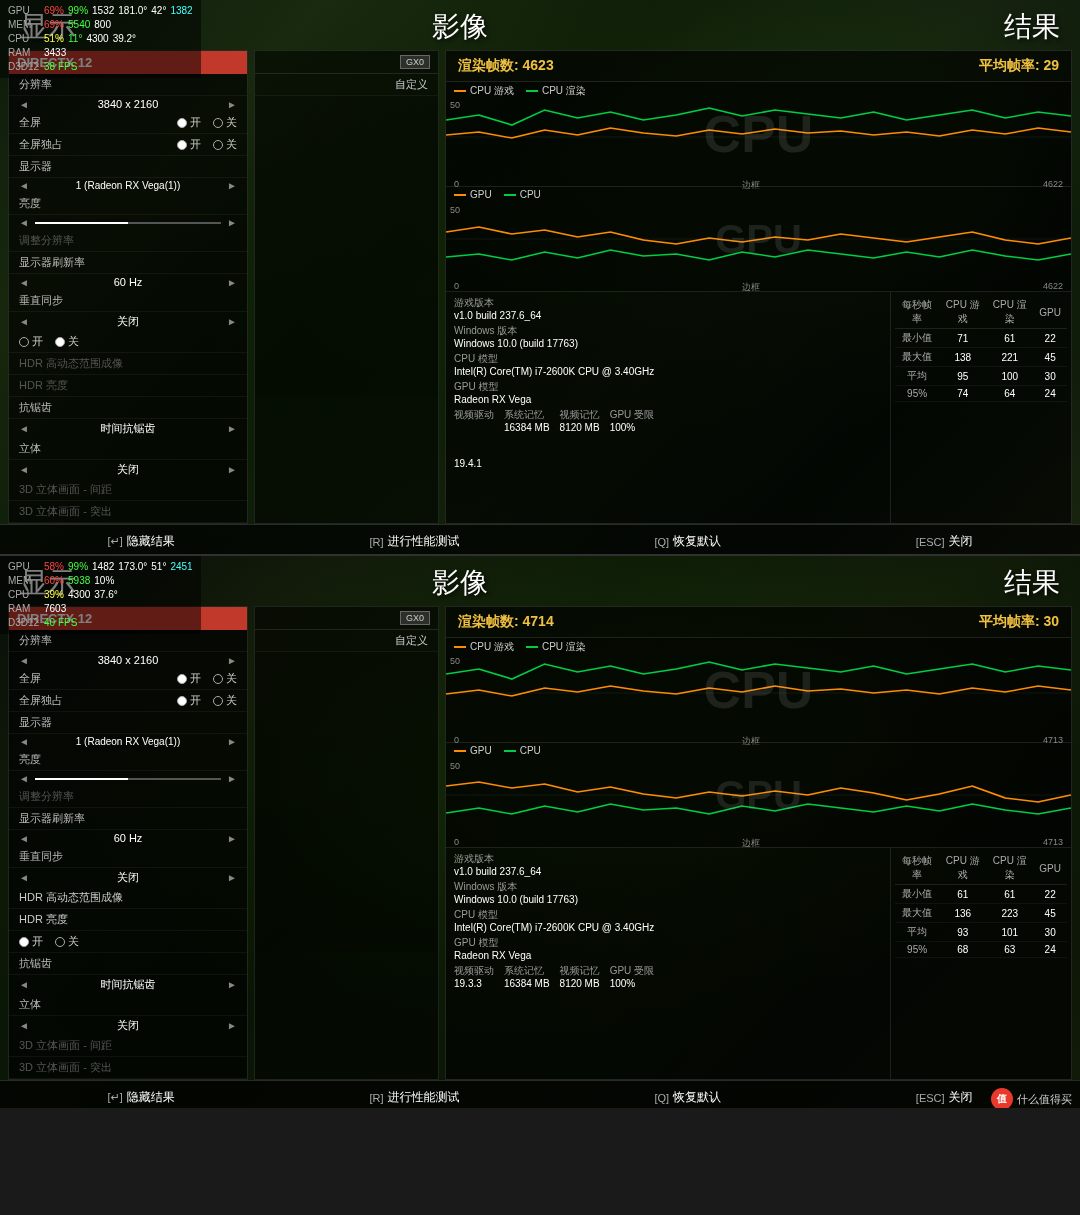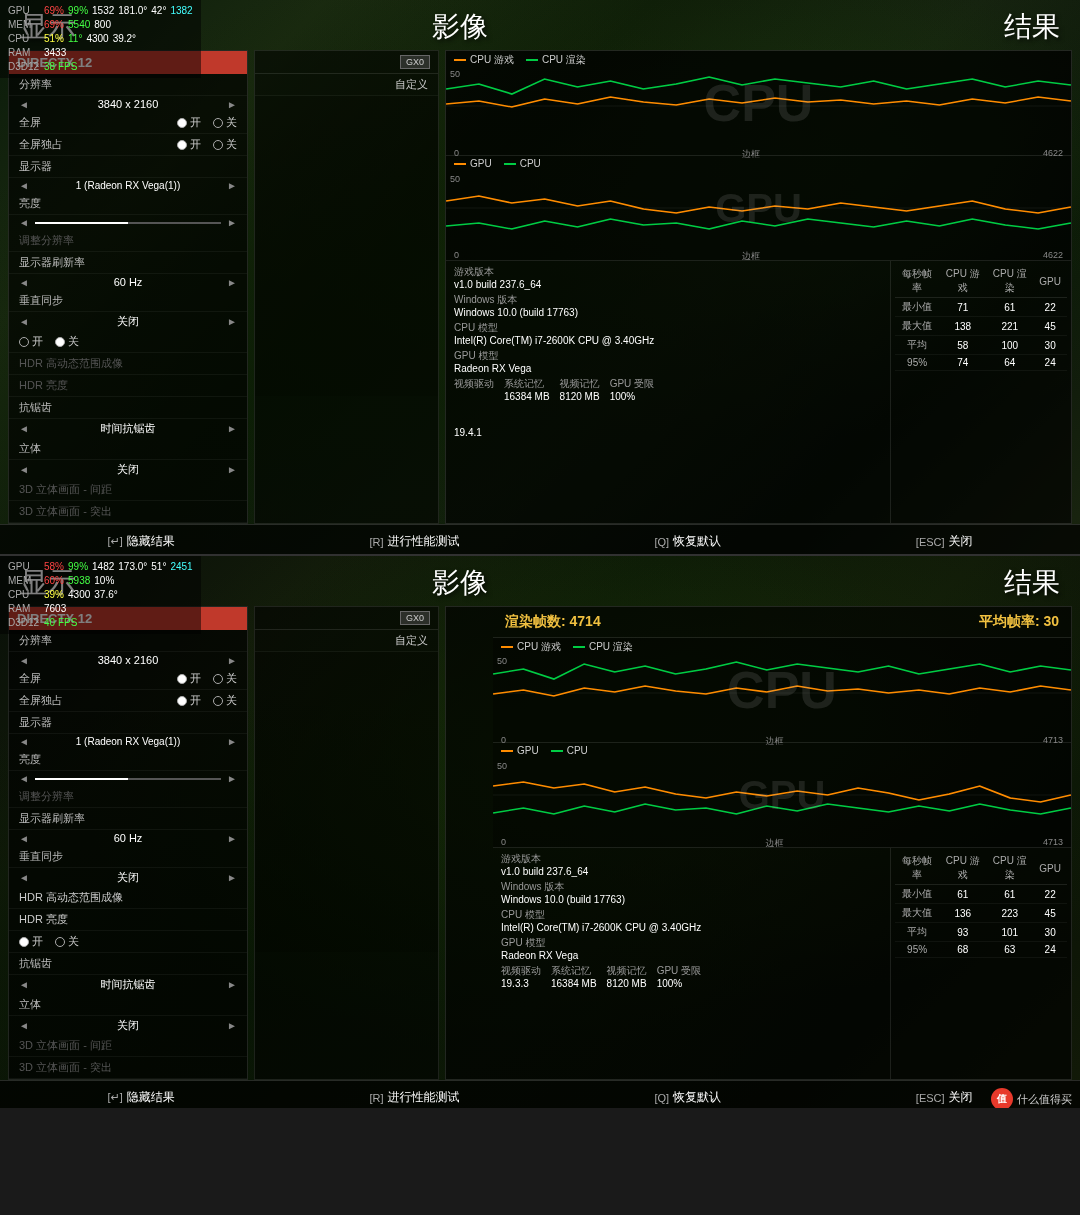--- a/index.html
+++ b/index.html
@@ -385,20 +385,24 @@
         <div style="padding:4px 8px;border-bottom:1px solid rgba(255,255,255,0.1);display:flex;justify-content:flex-end;">
           <span style="background:rgba(80,80,80,0.5);border:1px solid #666;font-size:9px;color:#ccc;padding:1px 5px;">GX0</span>
         </div>
         <div style="text-align:right;padding:3px 10px;font-size:11px;color:#ccc;border-bottom:1px solid rgba(255,255,255,0.05);">自定义</div>
 
         <div style="height:300px;background:rgba(0,0,0,0.1);"></div>
       </div>
 
       <div style="flex:1;background:rgba(0,0,0,0.65);border:1px solid rgba(255,255,255,0.12);display:flex;flex-direction:column;overflow:hidden;">
 
+        <div style="display:flex;justify-content:space-between;padding:6px 12px;border-bottom:1px solid rgba(255,255,255,0.1);">
+          <span style="font-size:14px;font-weight:bold;color:#f0c040;">渲染帧数: 4623</span>
+          <span style="font-size:14px;font-weight:bold;color:#f0c040;">平均帧率: 29</span>
+        </div>
 
         <div style="position:relative;height:105px;border-bottom:1px solid rgba(255,255,255,0.1);background:rgba(0,0,0,0.3);">
           <div style="display:flex;gap:12px;padding:2px 8px;">
             <span class="legend-item">
                 <span class="legend-dot legend-orange"></span> 
                 <span style="font-size:10px;color:#ccc;">CPU 游戏</span>
               </span>
             <span class="legend-item">
                 <span class="legend-dot legend-green"></span> 
                 <span style="font-size:10px;color:#ccc;">CPU 渲染</span>
@@ -505,21 +509,21 @@
                   <td>22</td>
                 </tr>
                 <tr>
                   <td class="row-label">最大值</td>
                   <td>138</td>
                   <td>221</td>
                   <td>45</td>
                 </tr>
                 <tr>
                   <td class="row-label">平均</td>
-                  <td>58</td>
+                  <td>95</td>
                   <td>100</td>
                   <td>30</td>
                 </tr>
                 <tr>
                   <td class="row-label">95%</td>
                   <td>74</td>
                   <td>64</td>
                   <td>24</td>
                 </tr>
               </tbody>
@@ -712,21 +716,21 @@
       </div>
 
       <div style="width:185px;flex-shrink:0;background:rgba(0,0,0,0.55);border:1px solid rgba(255,255,255,0.1);overflow:hidden;">
         <div style="padding:4px 8px;border-bottom:1px solid rgba(255,255,255,0.1);display:flex;justify-content:flex-end;">
           <span style="background:rgba(80,80,80,0.5);border:1px solid #666;font-size:9px;color:#ccc;padding:1px 5px;">GX0</span>
         </div>
         <div style="text-align:right;padding:3px 10px;font-size:11px;color:#ccc;border-bottom:1px solid rgba(255,255,255,0.05);">自定义</div>
         <div style="height:300px;background:rgba(0,0,0,0.1);"></div>
       </div>
 
-      <div style="flex:1;background:rgba(0,0,0,0.65);border:1px solid rgba(255,255,255,0.12);display:flex;flex-direction:column;overflow:hidden;padding-left:47px;">
+      <div style="flex:1;background:rgba(0,0,0,0.65);border:1px solid rgba(255,255,255,0.12);display:flex;flex-direction:column;overflow:hidden;">
 
         <div style="display:flex;justify-content:space-between;padding:6px 12px;border-bottom:1px solid rgba(255,255,255,0.1);">
           <span style="font-size:14px;font-weight:bold;color:#f0c040;">渲染帧数: 4714</span>
           <span style="font-size:14px;font-weight:bold;color:#f0c040;text-align:center;">平均帧率: 30</span>
         </div>
 
         <div style="position:relative;height:105px;border-bottom:1px solid rgba(255,255,255,0.1);background:rgba(0,0,0,0.3);">
           <div style="display:flex;gap:12px;padding:2px 8px;">
             <span class="legend-item">
                 <span class="legend-dot legend-orange"></span> 

